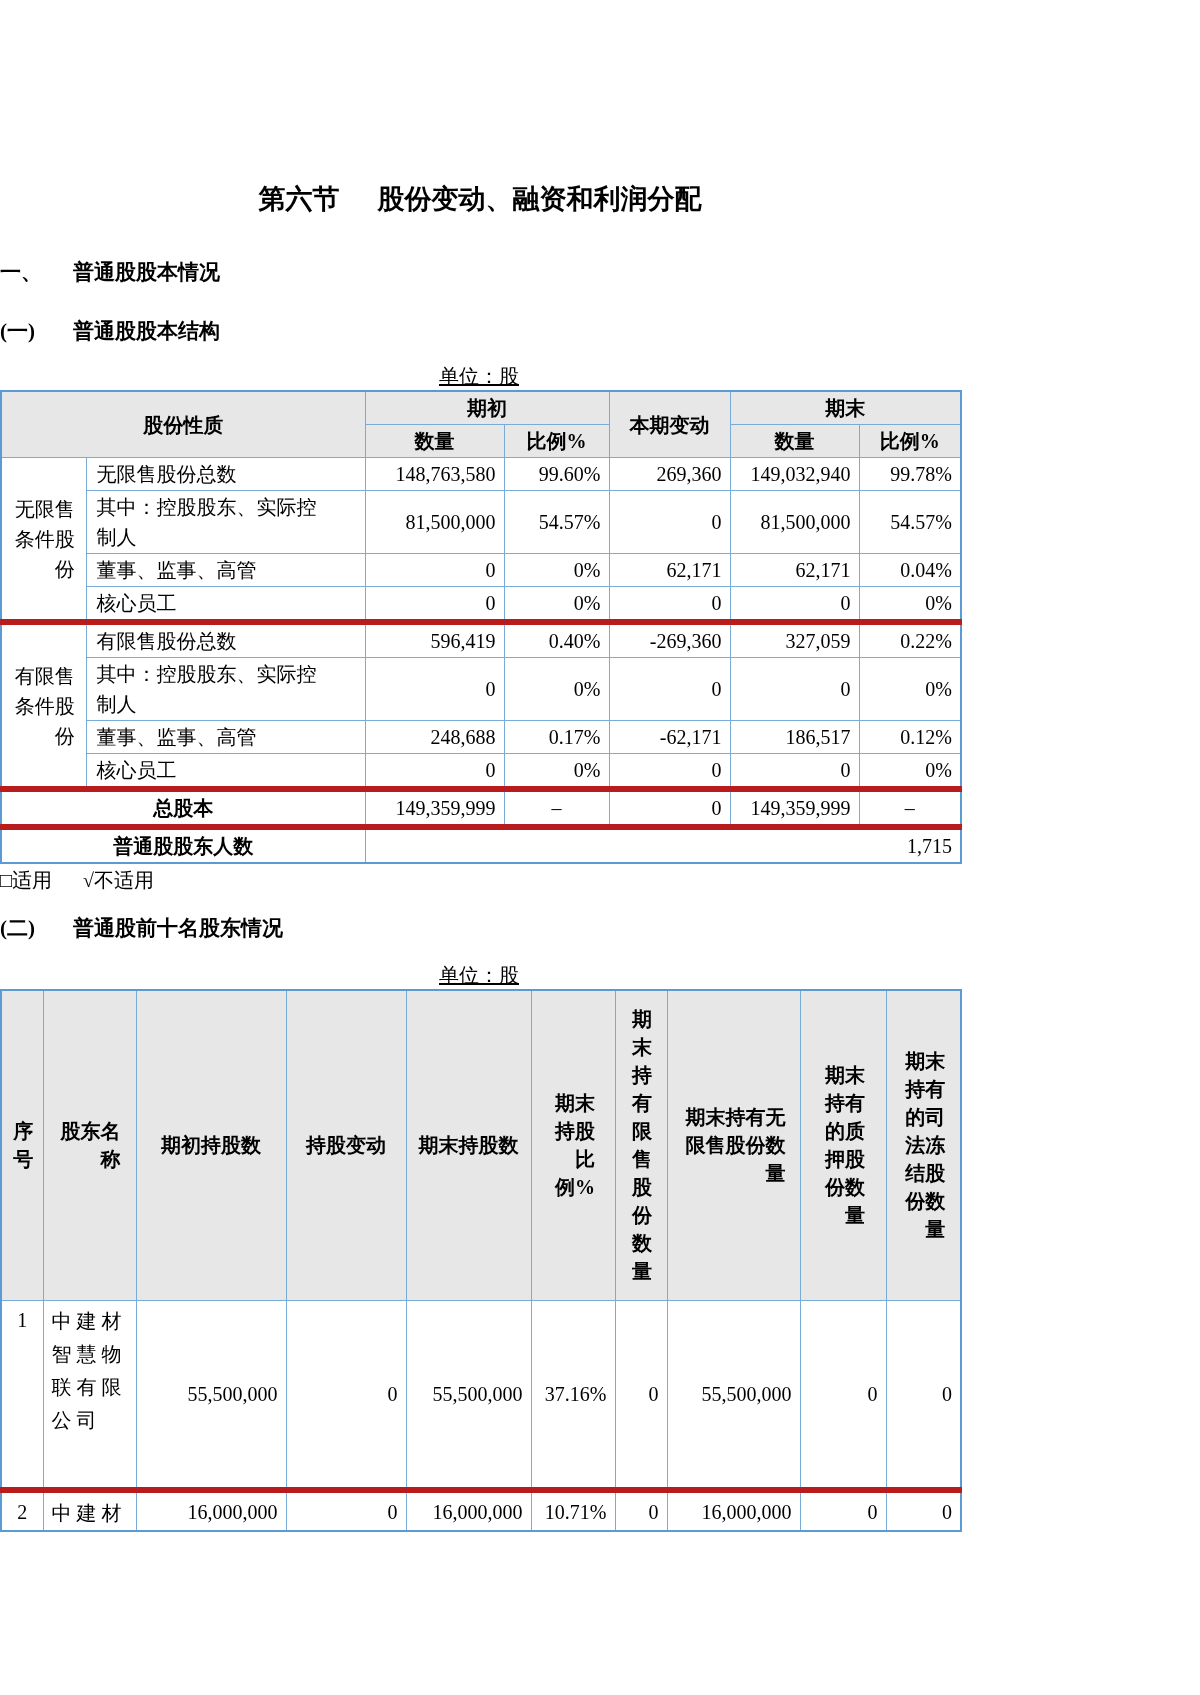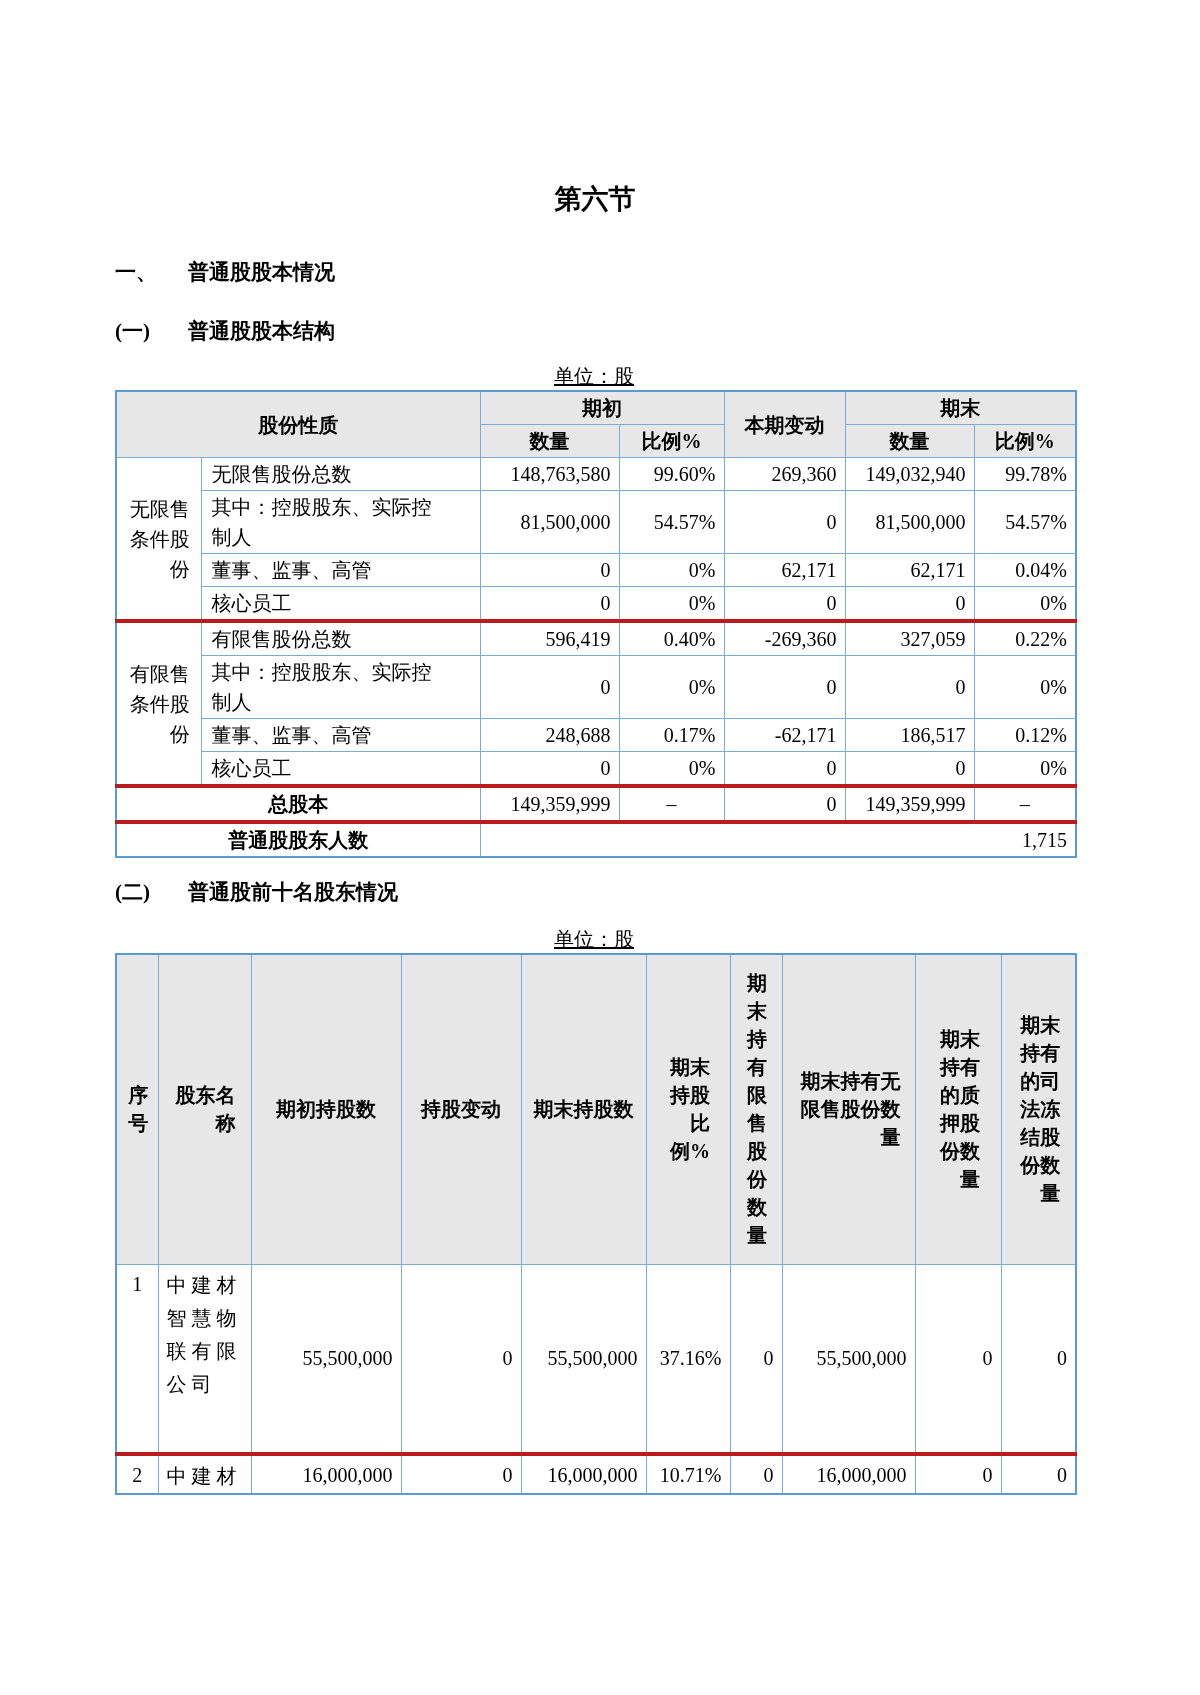--- a/index.html
+++ b/index.html
@@ -1,21 +1,21 @@
 <!DOCTYPE html>
 <html><head>
 <meta charset="utf-8">
 <style>
   html,body{margin:0;padding:0;background:#fff;}
   body{
     width:1200px;height:1695px;
     font-family:"Liberation Serif","DejaVu Serif",serif;
     color:#000;overflow:hidden;
   }
-  .content{width:960px;margin-left:115px;}
+  .content{width:960px;}
   .doc-title{
     display:flex;justify-content:center;gap:38px;
     font-weight:bold;font-size:27px;line-height:34px;padding-top:182px;
   }
   .sec{display:flex;font-weight:bold;font-size:21px;line-height:29px;}
   .sec-1{margin-top:42px;}
   .sec-11{margin-top:30px;}
   .sec-12{margin-top:20px;}
   .sec .num{width:73px;flex:0 0 73px;}
   .unit{box-sizing:border-box;text-align:center;font-size:20px;line-height:28px;margin-top:16px;padding-right:2px;text-decoration:underline;}
@@ -23,21 +23,21 @@
 
   table{
     border-collapse:collapse;width:960px;table-layout:fixed;
     border:2px solid #5b9bd5;font-size:20px;
   }
   td,th{
     border:1px solid #79abd8;padding:1px 8px;line-height:30px;
     overflow:hidden;box-sizing:border-box;vertical-align:middle;
   }
   th{background:#e7e7e7;font-weight:bold;text-align:center;}
-  tr.thick>td,tr.thick>th{border-top:4px solid #b91c1c;}
+  tr.thick>td,tr.thick>th{border-top:6px solid #b91c1c;}
   .h30{height:30px}.h29{height:29px}.h62{height:62px}.h32{height:32px}
   .num-cell{text-align:right;}
   .center-cell{text-align:center;}
   .label-cell{text-align:left;padding-left:10px;padding-right:34px;}
   .group-cell{text-align:center;padding:0 2px;}
   .group-cell span{display:inline-block;max-width:62px;text-align:right;}
   .bold{font-weight:bold;}
 
   
   .t2 th{line-height:28px;vertical-align:middle;padding:8px 4px;}
@@ -58,20 +58,21 @@
   .checkline .opt{margin-right:26px;}
   .footer{margin-top:30px;text-align:center;font-size:17px;line-height:24px;}
 </style>
 </head>
 <body>
 
 <div class="content">
 
   <div class="doc-title">
     <span>第六节</span>
+    <span>股份变动、融资和利润分配</span>
   </div>
 
   <div class="sec sec-1">
     <span class="num">一、</span>
     <span>普通股股本情况</span>
   </div>
 
   <div class="sec sec-11">
     <span class="num">(一)</span>
     <span>普通股股本结构</span>
@@ -179,20 +180,24 @@
       <td class="num-cell">149,359,999</td>
       <td class="center-cell">–</td>
     </tr>
     <tr class="h30 thick">
       <td colspan="2" class="center-cell bold">普通股股东人数</td>
       <td colspan="5" class="num-cell">1,715</td>
     </tr>
   </tbody>
     </table>
 
+  <div class="checkline">
+    <span class="opt">□适用</span>
+    <span>√不适用</span>
+  </div>
 
   <div class="sec sec-12">
     <span class="num">(二)</span>
     <span>普通股前十名股东情况</span>
   </div>
 
   <div class="unit unit-2">单位：股</div>
 
   <table class="t2">
     <colgroup>

